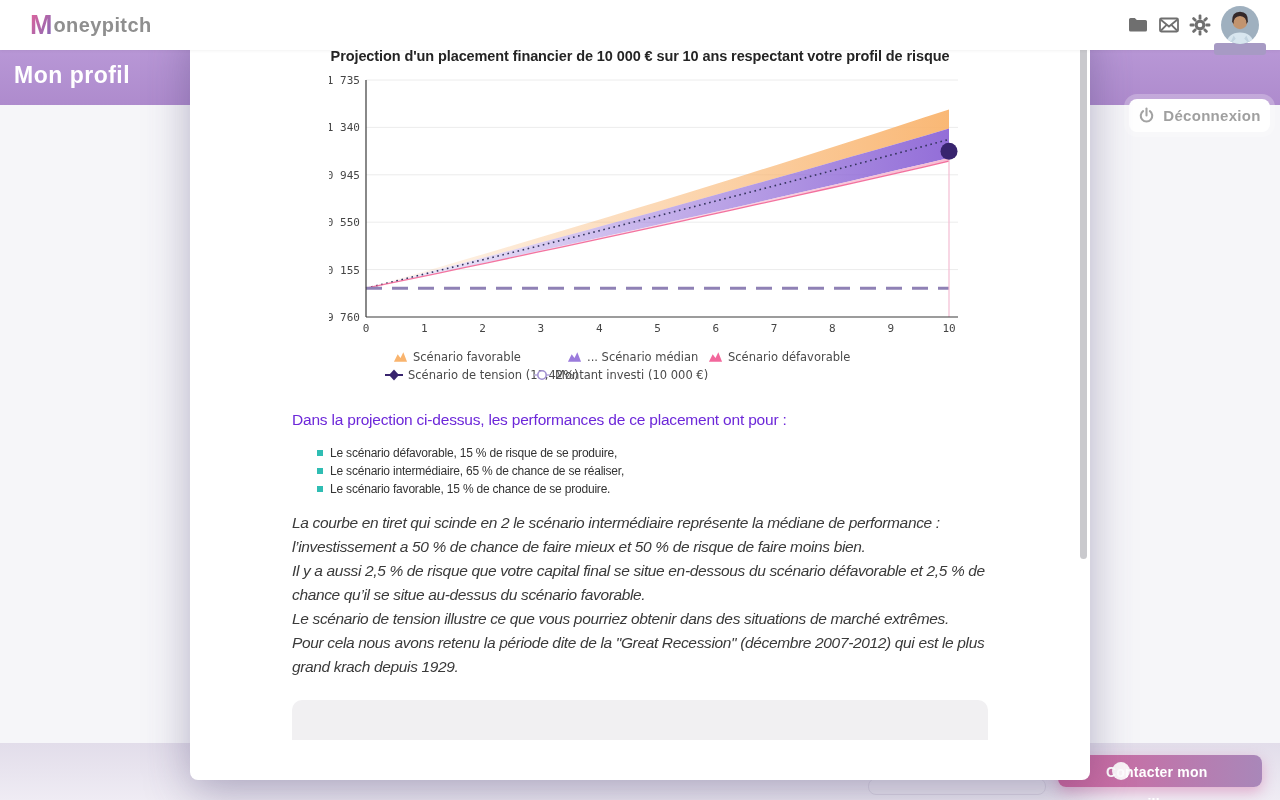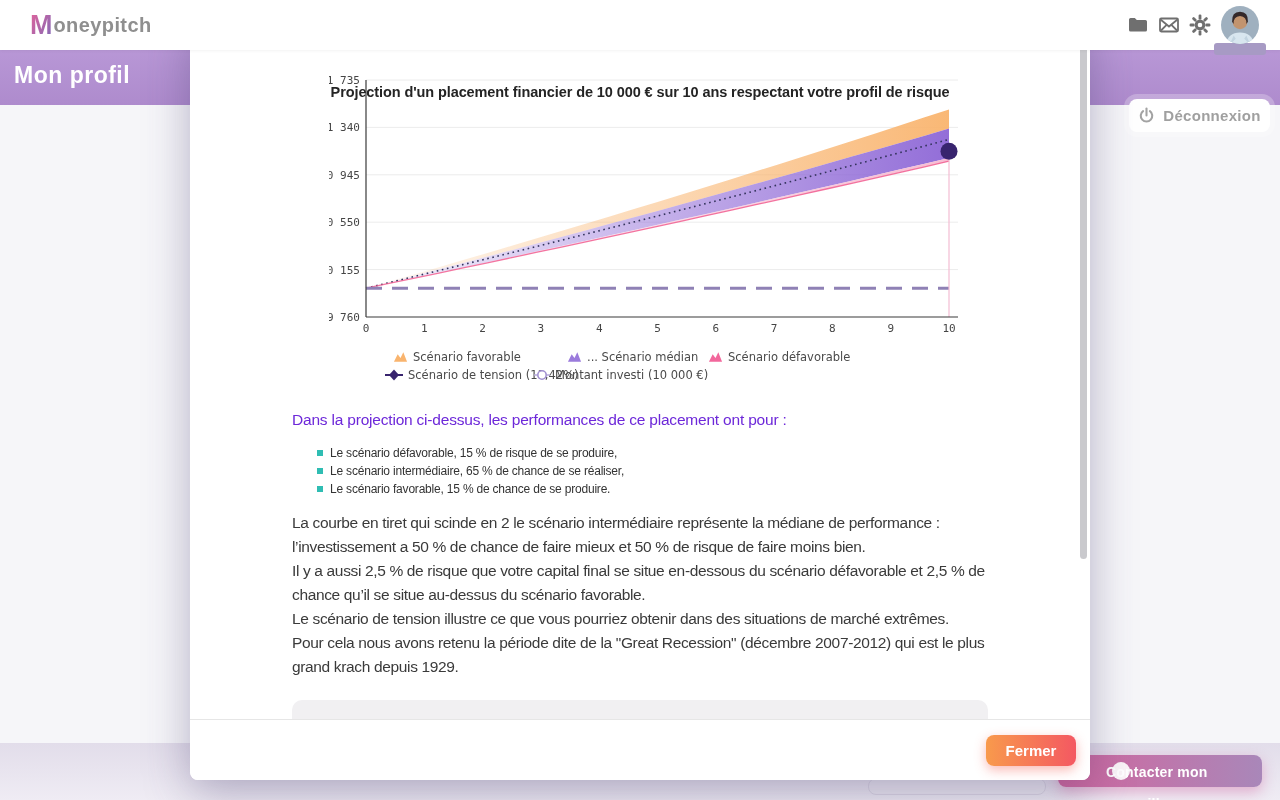--- a/index.html
+++ b/index.html
@@ -29,34 +29,34 @@
   .contact-btn{position:absolute;left:1058px;top:755px;width:204px;height:32px;border:none;border-radius:8px;z-index:3;cursor:pointer;
     background:linear-gradient(90deg,#d3669e,#a987b9);box-shadow:0 5px 14px rgba(210,100,160,.45);}
   .contact-btn .bubble{position:absolute;left:12px;top:7px;width:18px;height:18px;border-radius:50%;background:rgba(255,255,255,.92);}
   .contact-btn span{display:block;margin-left:42px;line-height:32px;text-align:left;font-size:14px;font-weight:700;color:#fff;letter-spacing:.2px;}
 
   
   .modal{position:absolute;left:190px;top:20px;width:900px;height:760px;background:#fff;border-radius:8px;z-index:10;
     box-shadow:0 12px 45px rgba(70,60,110,.38);overflow:hidden;}
   .clipped-line{position:absolute;left:230px;top:0;width:580px;height:5px;overflow:hidden;opacity:.55;
     background:repeating-linear-gradient(90deg,#d2d2d6 0 7px,transparent 7px 26px,#dcdcdf 26px 30px,transparent 30px 55px);}
-  .chart-title{position:absolute;left:0;top:28px;width:900px;text-align:center;font-size:14.5px;font-weight:700;color:#242424;letter-spacing:-.1px;margin-top:36px;}
+  .chart-title{position:absolute;left:0;top:28px;width:900px;text-align:center;font-size:14.5px;font-weight:700;color:#242424;letter-spacing:-.1px;}
   #chart{position:absolute;left:139px;top:50px;}
   .tick{font-family:"DejaVu Sans Mono",monospace;font-size:11px;fill:#454545;}
 
   .legend-item{position:absolute;display:flex;align-items:center;gap:5px;height:15px;cursor:pointer;}
   .legend-item span{font-family:"DejaVu Sans",sans-serif;font-size:11.5px;color:#4a4a4a;white-space:nowrap;}
   .leg-r1a{left:203px;top:329px;text-align:center;} .leg-r1b{left:377px;top:329px;} .leg-r1c{left:518px;top:329px;}
   .leg-r2a{left:195px;top:347px;} .leg-r2b{left:344px;top:347px;}
 
   .intro{position:absolute;left:102px;top:391px;width:700px;font-size:15.5px;color:#6d28d9;letter-spacing:-.2px;}
   .bullets{position:absolute;left:140px;top:424px;width:640px;}
   .bullet-row{position:relative;font-size:12px;line-height:18px;color:#333;letter-spacing:-.2px;}
   .bullet-row::before{content:"";position:absolute;left:-13px;top:6px;width:6px;height:6px;background:#2fbdb3;}
-  .paras{position:absolute;left:102px;top:491px;width:696px;font-size:15.5px;line-height:24px;color:#3a3a3a;letter-spacing:-.35px;}
+  .paras{position:absolute;left:102px;top:491px;width:696px;font-size:15.5px;line-height:24px;color:#3a3a3a;letter-spacing:-.35px;font-style:italic;}
   .paras p{margin:0;}
   .gray-box{position:absolute;left:102px;top:680px;width:696px;height:40px;background:#f1f0f2;border-radius:10px 10px 0 0;}
   .modal-footer{position:absolute;left:0;top:699px;width:900px;height:61px;background:#fff;border-top:1px solid #e6e6e6;border-radius:0 0 8px 8px;}
   .close-btn{position:absolute;left:796px;top:15px;width:90px;height:31px;border:none;border-radius:8px;cursor:pointer;
     background:linear-gradient(90deg,#f89a4c,#f45862);box-shadow:0 4px 12px rgba(244,100,90,.45);
     font-size:15px;font-weight:700;color:#fff;font-family:"Liberation Sans",sans-serif;}
   .modal-scrollbar{position:absolute;right:3px;top:2px;width:7px;height:537px;border-radius:4px;background:#c9c9cd;cursor:pointer;}
 </style>
 </head>
 <body>
@@ -217,20 +217,17 @@
 
     <div class="paras">
       <p>La courbe en tiret qui scinde en 2 le scénario intermédiaire représente la médiane de performance : l’investissement a 50 % de chance de faire mieux et 50 % de risque de faire moins bien.</p>
       <p>Il y a aussi 2,5 % de risque que votre capital final se situe en-dessous du scénario défavorable et 2,5 % de chance qu’il se situe au-dessus du scénario favorable.</p>
       <p>Le scénario de tension illustre ce que vous pourriez obtenir dans des situations de marché extrêmes.</p>
       <p>Pour cela nous avons retenu la période dite de la "Great Recession" (décembre 2007-2012) qui est le plus grand krach depuis 1929.</p>
     </div>
 
     <div class="gray-box"></div>
 
-    <div class="modal-footer">
-      <button class="close-btn">Fermer</button>
-    </div>
 
     <div class="modal-scrollbar"></div>
   </div>
 
 </div>
 
 </body></html>

